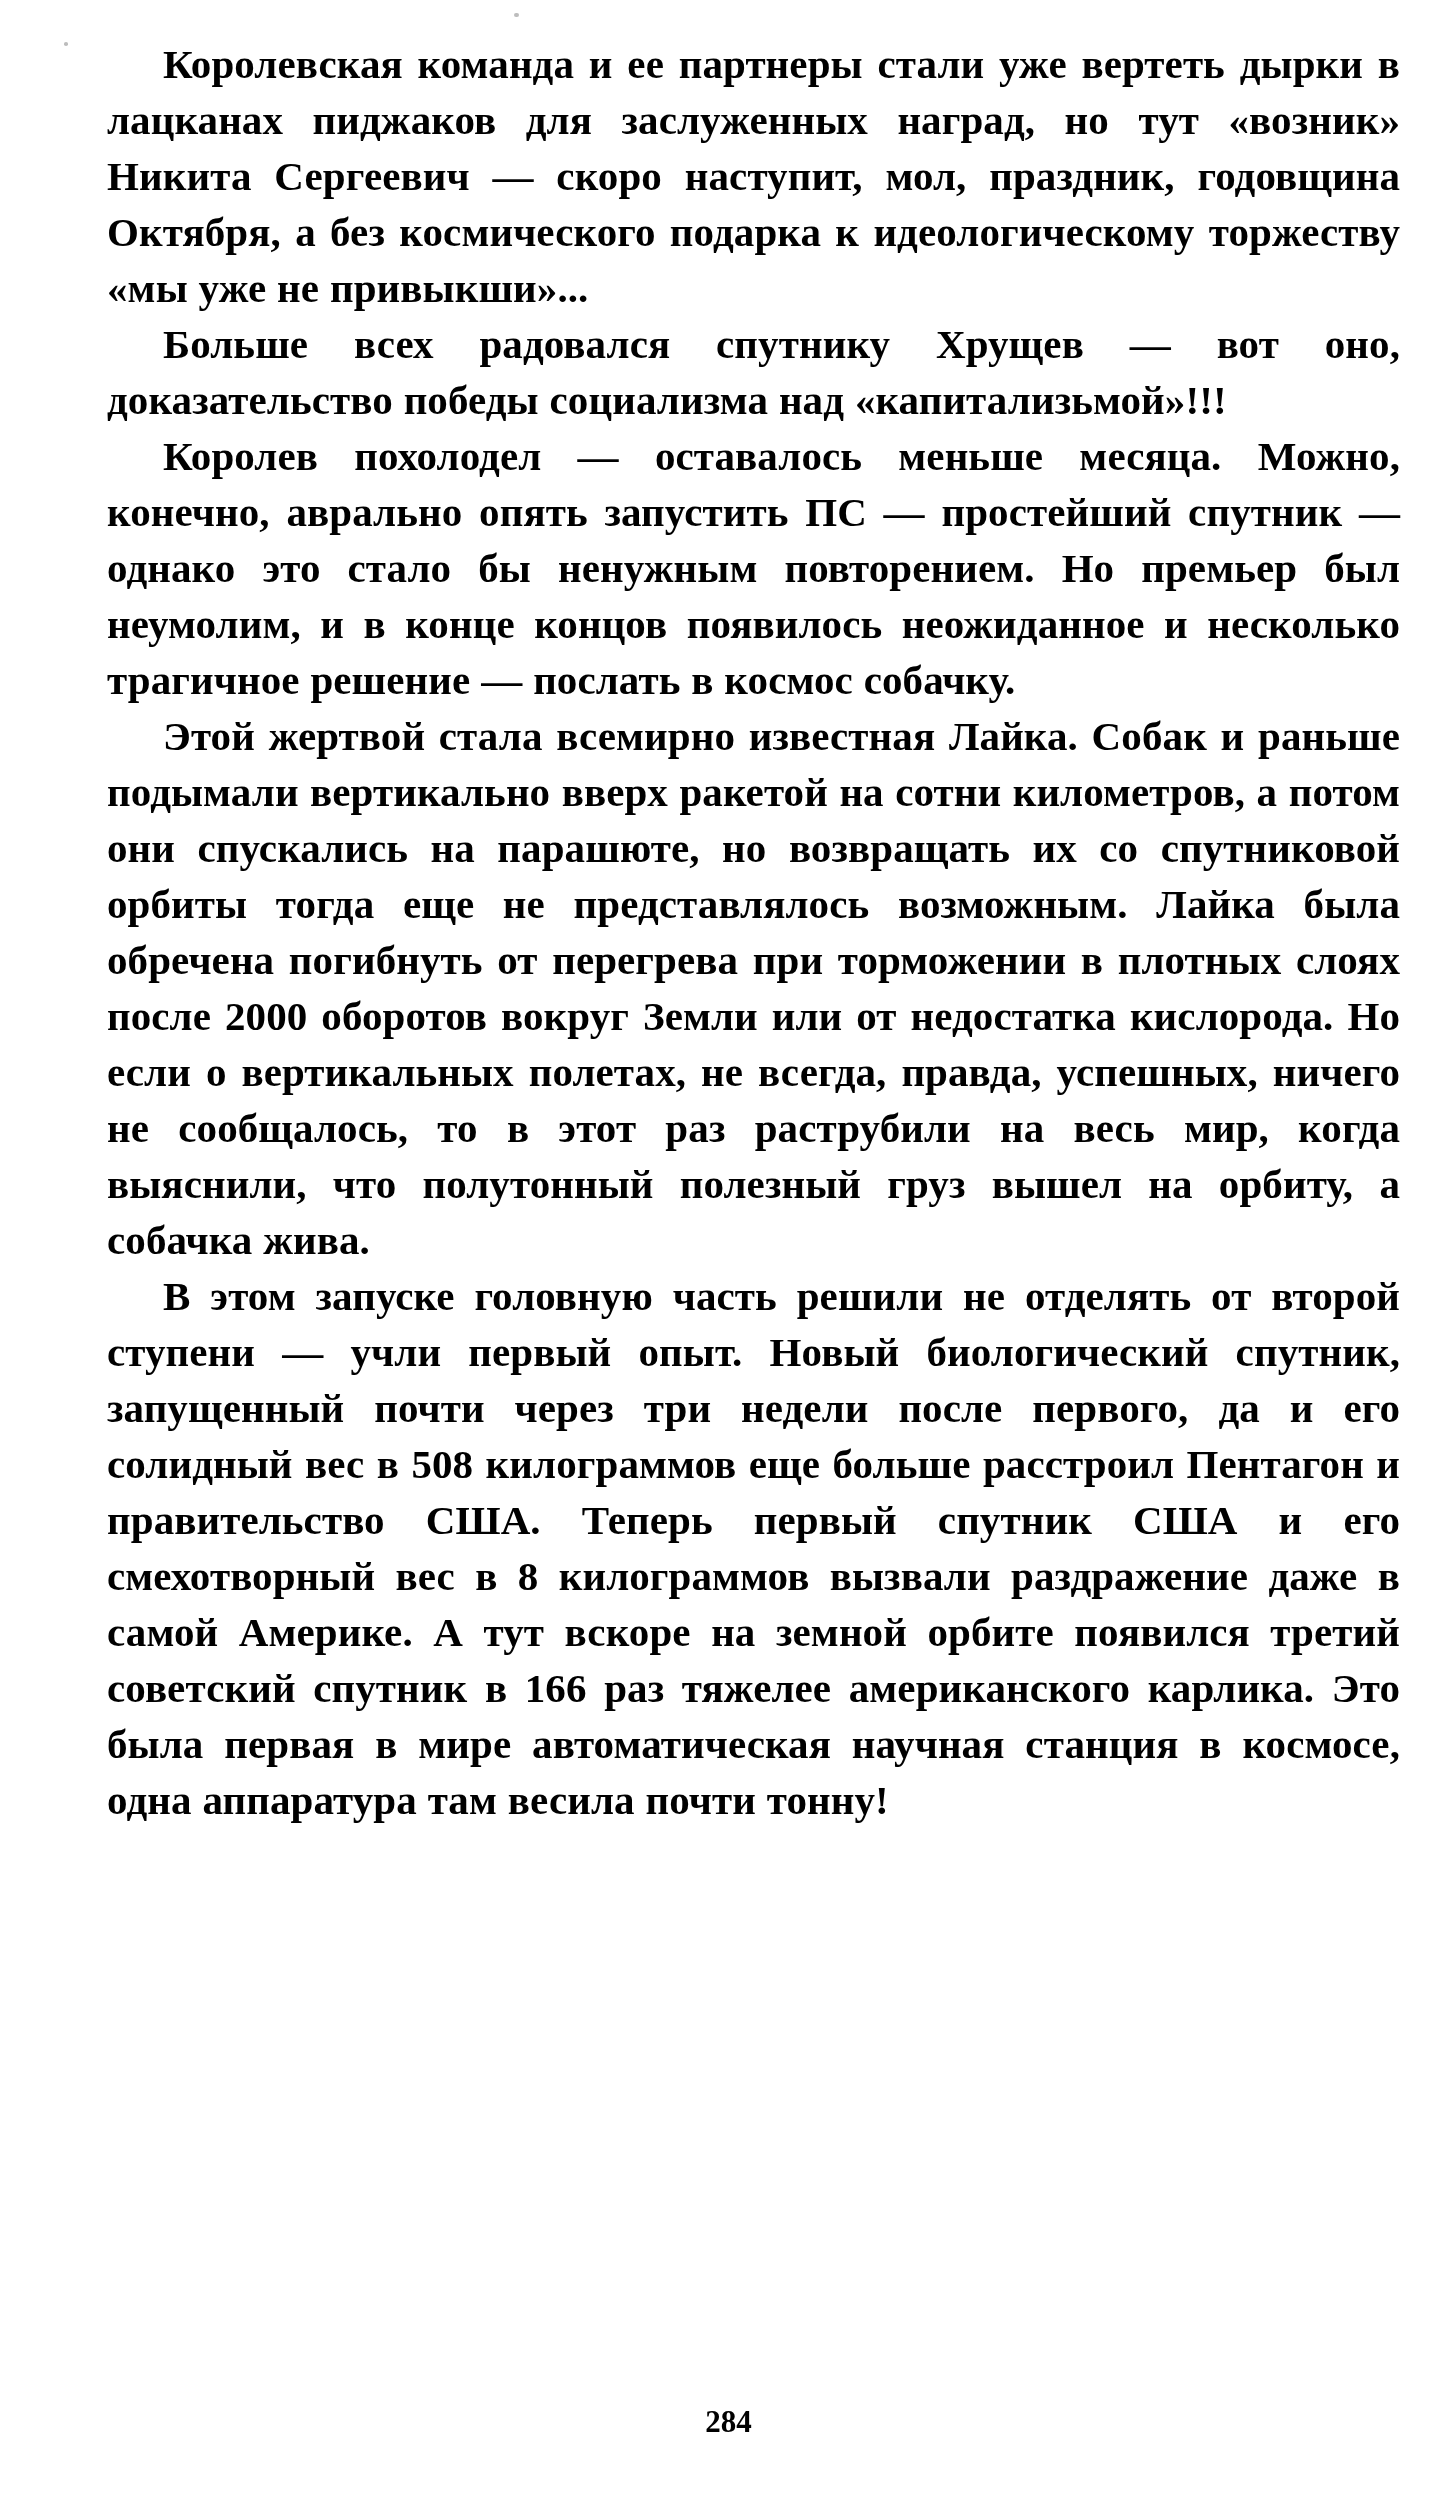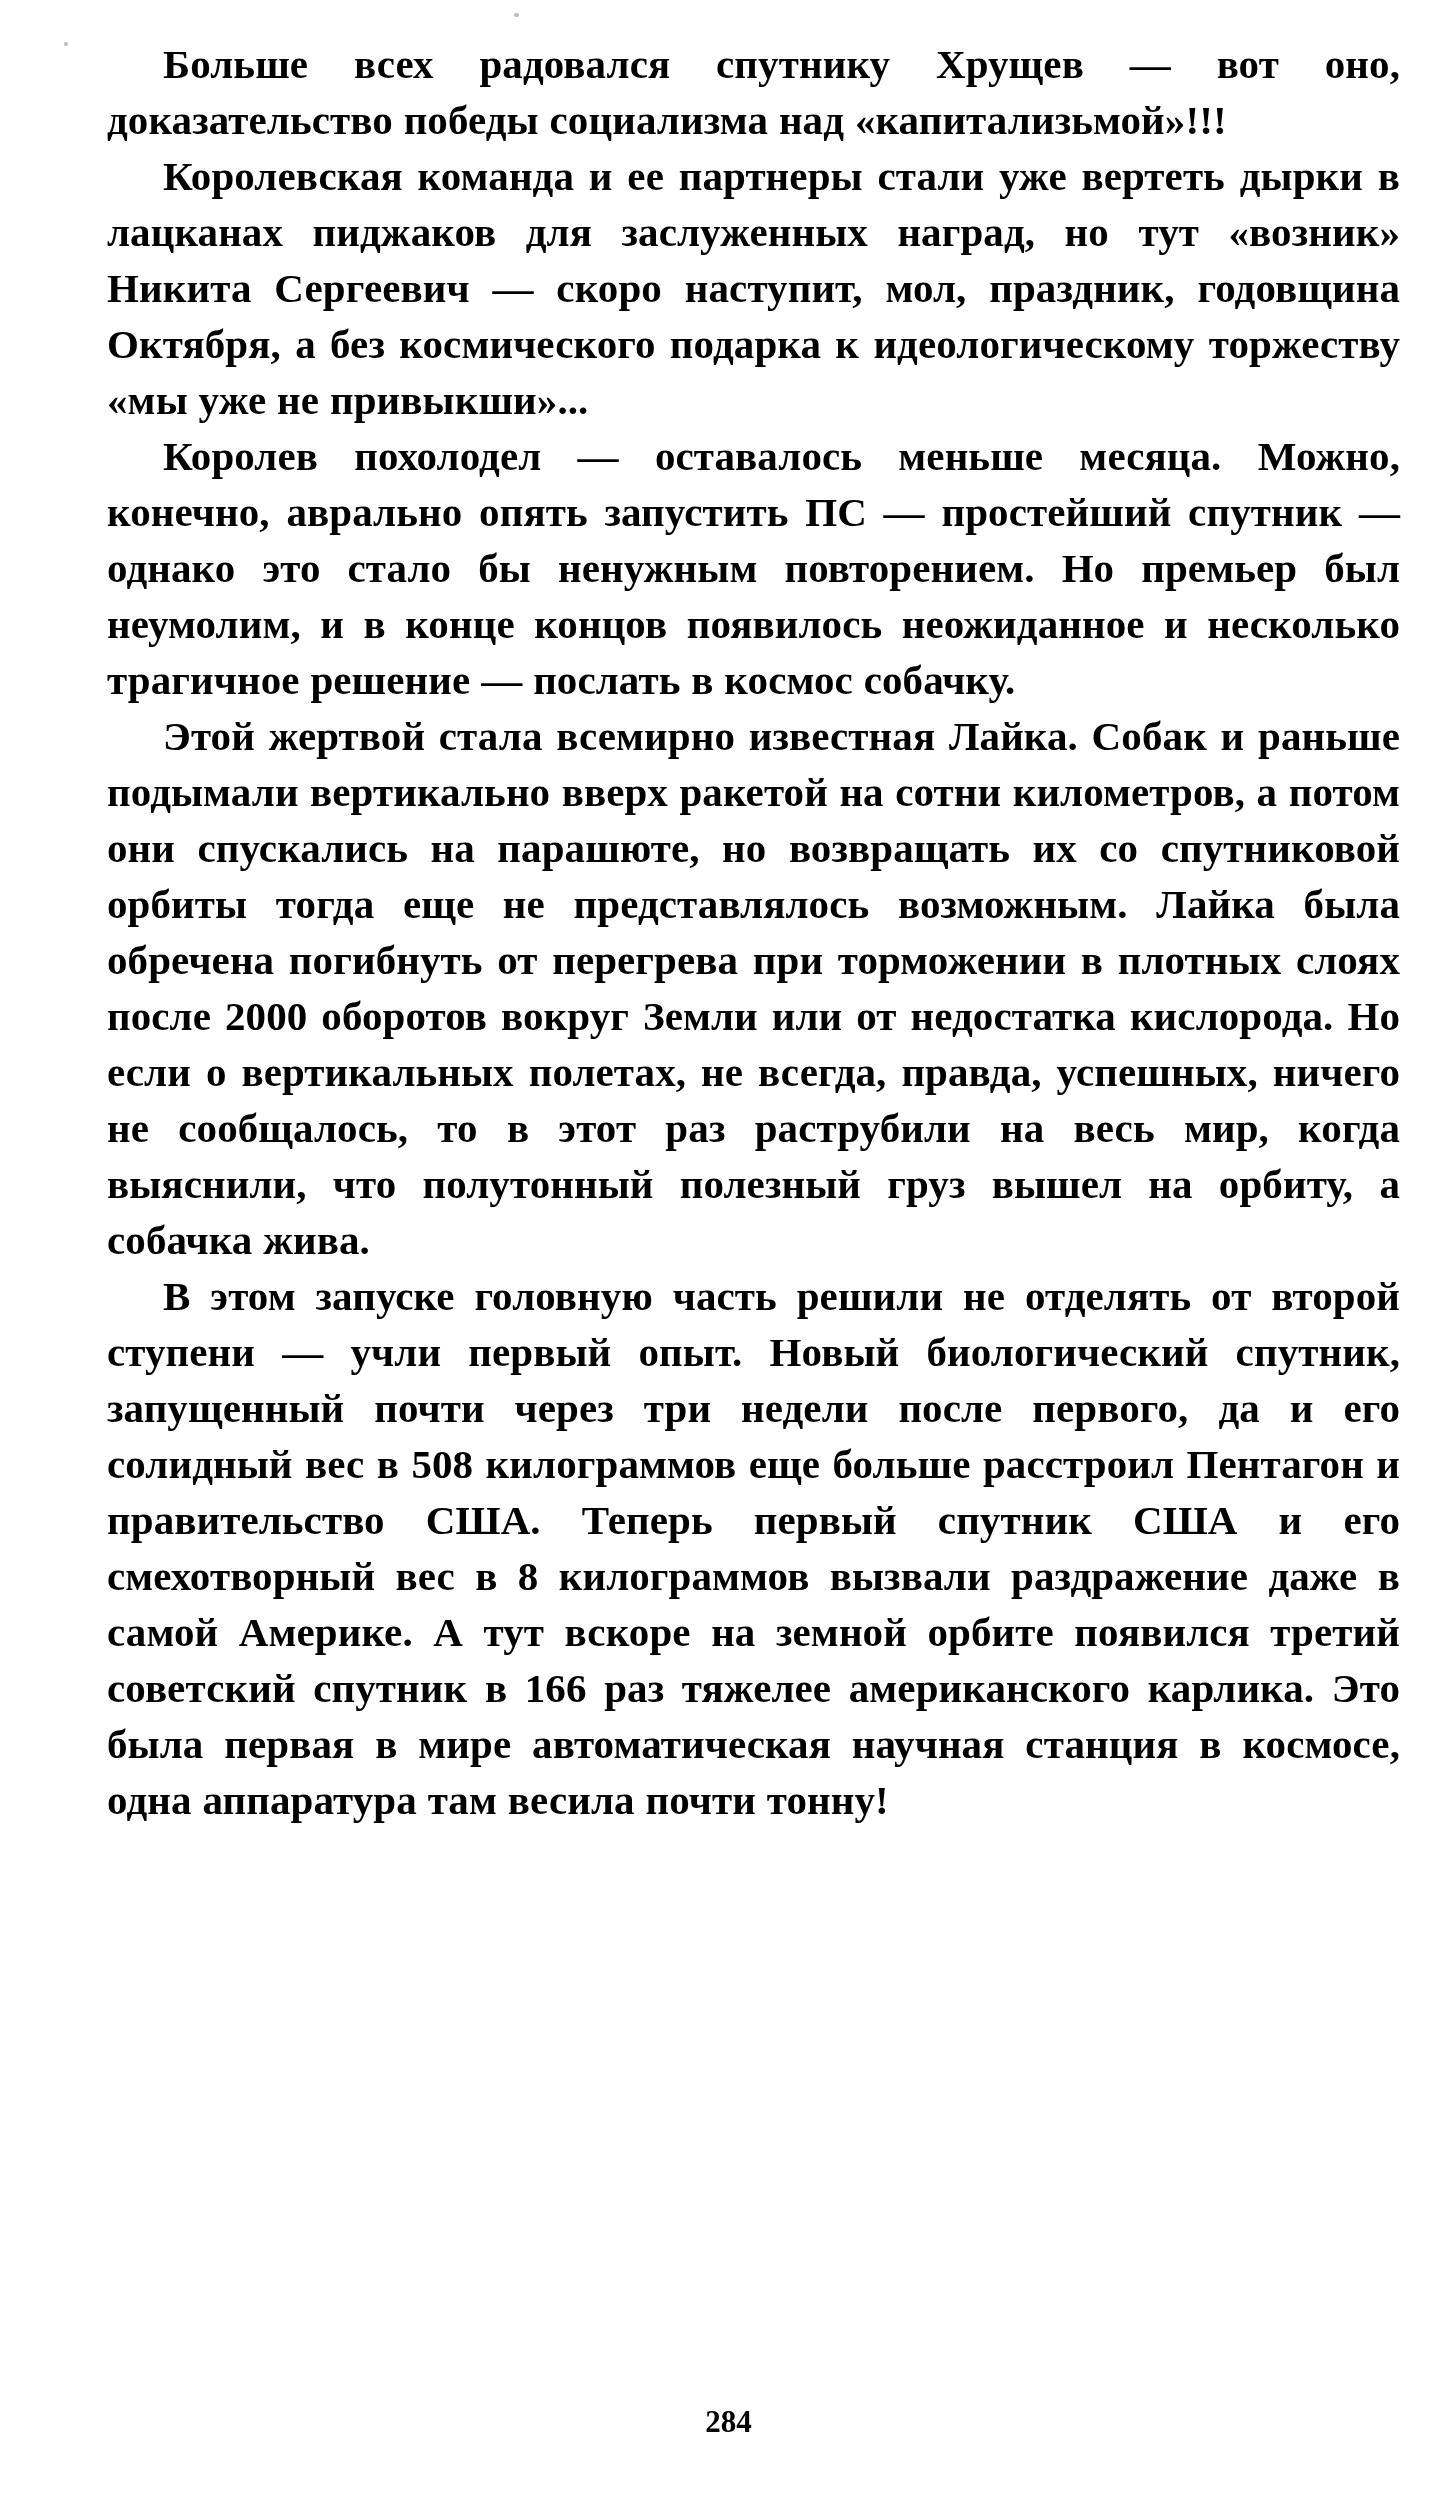--- a/index.html
+++ b/index.html
@@ -65,22 +65,22 @@
 </style>
 </head>
 <body>
 
 <div class="page">
 
   <span class="speck" style="left:514px; top:12.7px;"></span>
   <span class="speck" style="left:64px; top:42px; width:3.6px; height:3.6px;"></span>
 
   <div class="text-column">
+    <p class="para">Королевская команда и ее партнеры стали уже вертеть дырки в лацканах пиджаков для заслуженных наград, но тут «возник» Никита Сергеевич — скоро наступит, мол, праздник, годовщина Октября, а без космического подарка к идеологическому торжеству «мы уже не привыкши»...</p>
     <p class="para first">Больше всех радовался спутнику Хрущев — вот оно, доказательство победы социализма над «капитализьмой»!!!</p>
-    <p class="para">Королевская команда и ее партнеры стали уже вертеть дырки в лацканах пиджаков для заслуженных наград, но тут «возник» Никита Сергеевич — скоро наступит, мол, праздник, годовщина Октября, а без космического подарка к идеологическому торжеству «мы уже не привыкши»...</p>
     <p class="para">Королев похолодел — оставалось меньше месяца. Можно, конечно, аврально опять запустить ПС — простейший спутник — однако это стало бы ненужным повторением. Но премьер был неумолим, и в конце концов появилось неожиданное и несколько трагичное решение — послать в космос собачку.</p>
     <p class="para">Этой жертвой стала всемирно известная Лайка. Собак и раньше подымали вертикально вверх ракетой на сотни километров, а потом они спускались на парашюте, но возвращать их со спутниковой орбиты тогда еще не представлялось возможным. Лайка была обречена погибнуть от перегрева при торможении в плотных слоях после 2000 оборотов вокруг Земли или от недостатка кислорода. Но если о вертикальных полетах, не всегда, правда, успешных, ничего не сообщалось, то в этот раз раструбили на весь мир, когда выяснили, что полутонный полезный груз вышел на орбиту, а собачка жива.</p>
     <p class="para">В этом запуске головную часть решили не отделять от второй ступени — учли первый опыт. Новый биологический спутник, запущенный почти через три недели после первого, да и его солидный вес в 508 килограммов еще больше расстроил Пентагон и правительство США. Теперь первый спутник США и его смехотворный вес в 8 килограммов вызвали раздражение даже в самой Америке. А тут вскоре на земной орбите появился третий советский спутник в 166 раз тяжелее американского карлика. Это была первая в мире автоматическая научная станция в космосе, одна аппаратура там весила почти тонну!</p>
   </div>
 
   <div class="folio">284</div>
 </div>
 
 
 </body></html>

